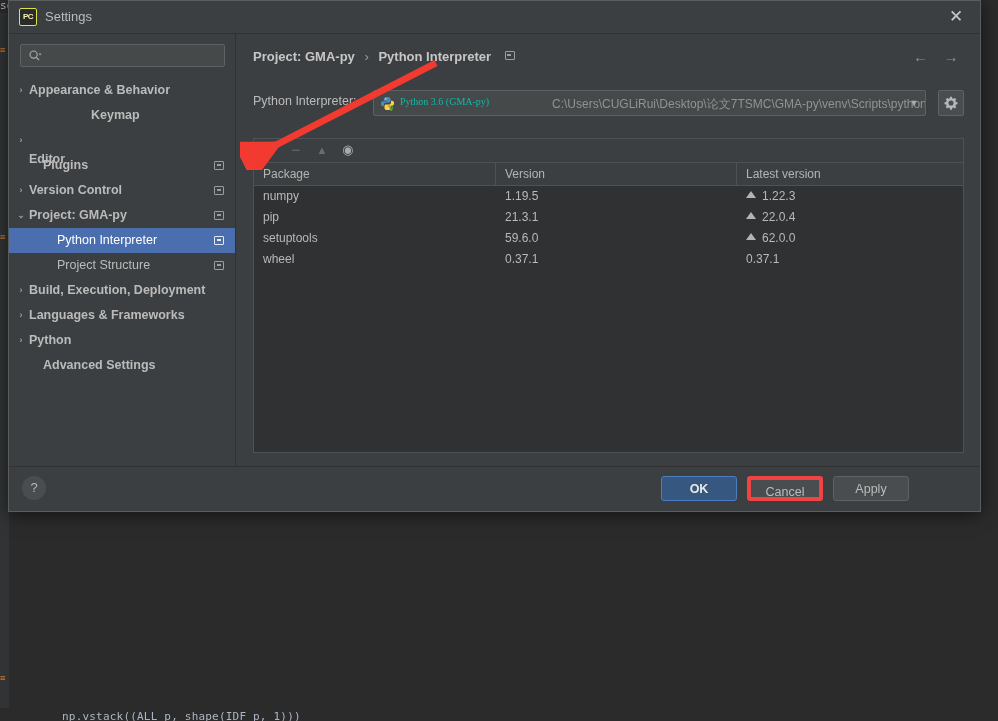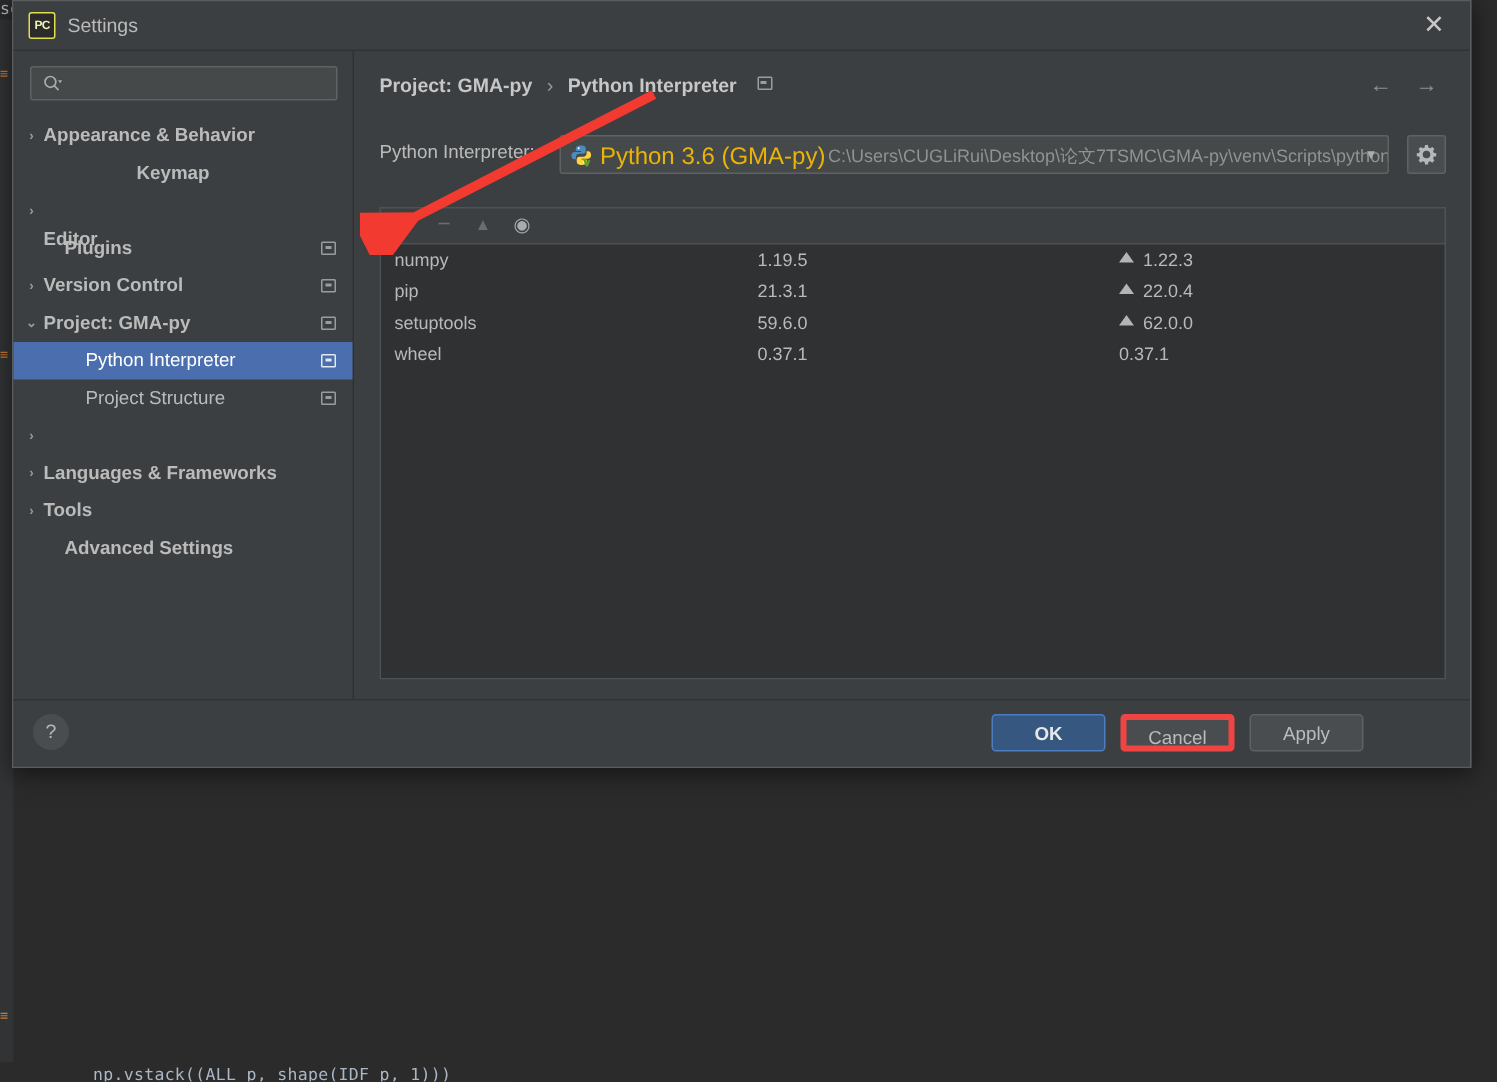--- a/index.html
+++ b/index.html
@@ -134,22 +134,23 @@
   }
   .interp-combo {
     position:absolute; left:120px; right:38px; top:0; height:26px;
     background:#45494a; border:1px solid #5e6264; border-radius:2px;
     box-sizing:border-box; overflow:hidden; cursor:pointer;
   }
   .py-icon {
     position:absolute; left:6px; top:5px; width:15px; height:15px;
   }
   .interp-name {
-    position:absolute; left:26px; top:5px; font-size:16px; color:#eab308;
+    position:absolute; left:26px; top:5px; font-size:10px; color:#14b8a6;
     white-space:nowrap;
+    font-family:Liberation Serif, serif;
   }
   .interp-path {
     position:absolute; left:178px; top:5px; font-size:12px; color:#8f9396;
     white-space:nowrap;
   }
   .combo-arrow {
     position:absolute; right:0; top:0; width:22px; height:24px;
     text-align:center; line-height:24px; font-size:9px; color:#a9acae;
   }
   .gear-btn {
@@ -302,28 +303,29 @@
           <div class="tree-item selected">
             <span class="tree-label" style="left: 48px;">Python Interpreter</span>
             <span class="mod-icon"></span>
           </div>
           <div class="tree-item">
             <span class="tree-label" style="left: 48px;">Project Structure</span>
             <span class="mod-icon"></span>
           </div>
           <div class="tree-item bold">
             <span class="twisty" style="left: 6px;">›</span>
+            <span class="tree-label" style="left: 20px;">Build, Execution, Deployment</span>
           </div>
           <div class="tree-item bold">
             <span class="twisty" style="left: 6px;">›</span>
             <span class="tree-label" style="left: 20px;">Languages &amp; Frameworks</span>
           </div>
           <div class="tree-item bold">
             <span class="twisty" style="left: 6px;">›</span>
-            <span class="tree-label" style="left: 20px;">Tools</span>
+            <span class="tree-label" style="left: 20px;">Python</span>
           </div>
           <div class="tree-item bold">
             <span class="tree-label" style="left: 34px; text-align: right;">Advanced Settings</span>
           </div>
         </div>
     </div>
 
     <div class="right-panel">
 
       <div class="breadcrumb">
@@ -361,20 +363,25 @@
       </div>
 
       <div class="pkg-toolbar">
         <div class="tb-btn" style="left:4px">+</div>
         <div class="tb-btn disabled" style="left:30px">−</div>
         <div class="tb-btn disabled" style="left:56px; font-size:11px">▲</div>
         <div class="tb-btn" style="left:82px; font-size:13px">◉</div>
       </div>
 
       <div class="pkg-table">
+        <div class="pkg-head" id="pkg-head">
+            <div class="th col-pkg">Package</div>
+            <div class="th col-ver">Version</div>
+            <div class="th col-latest">Latest version</div>
+          </div>
         <div id="pkg-body">
             <div class="pkg-row">
               <div class="td col-pkg">numpy</div>
               <div class="td col-ver">1.19.5</div>
               <div class="td col-latest"><span class="upgrade-tri"></span><span>1.22.3</span></div>
             </div>
             <div class="pkg-row">
               <div class="td col-pkg">pip</div>
               <div class="td col-ver">21.3.1</div>
               <div class="td col-latest"><span class="upgrade-tri"></span><span>22.0.4</span></div>

